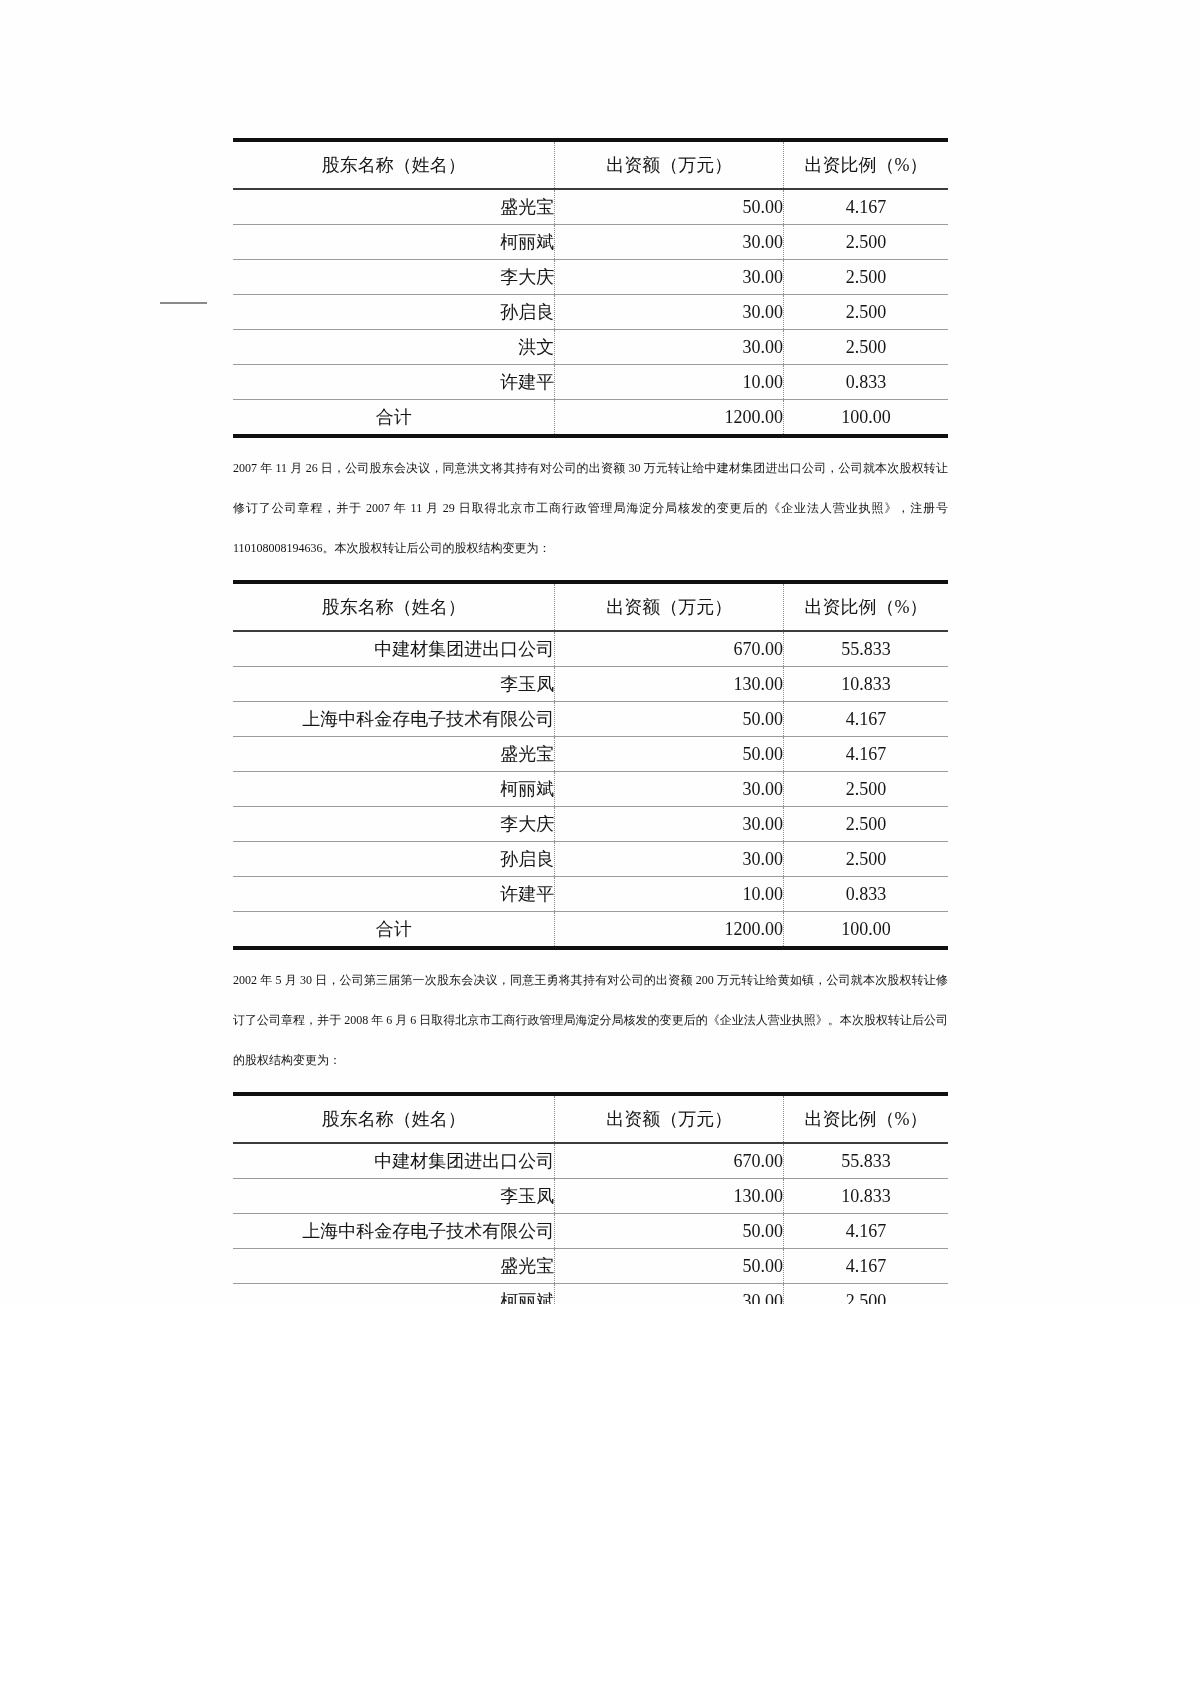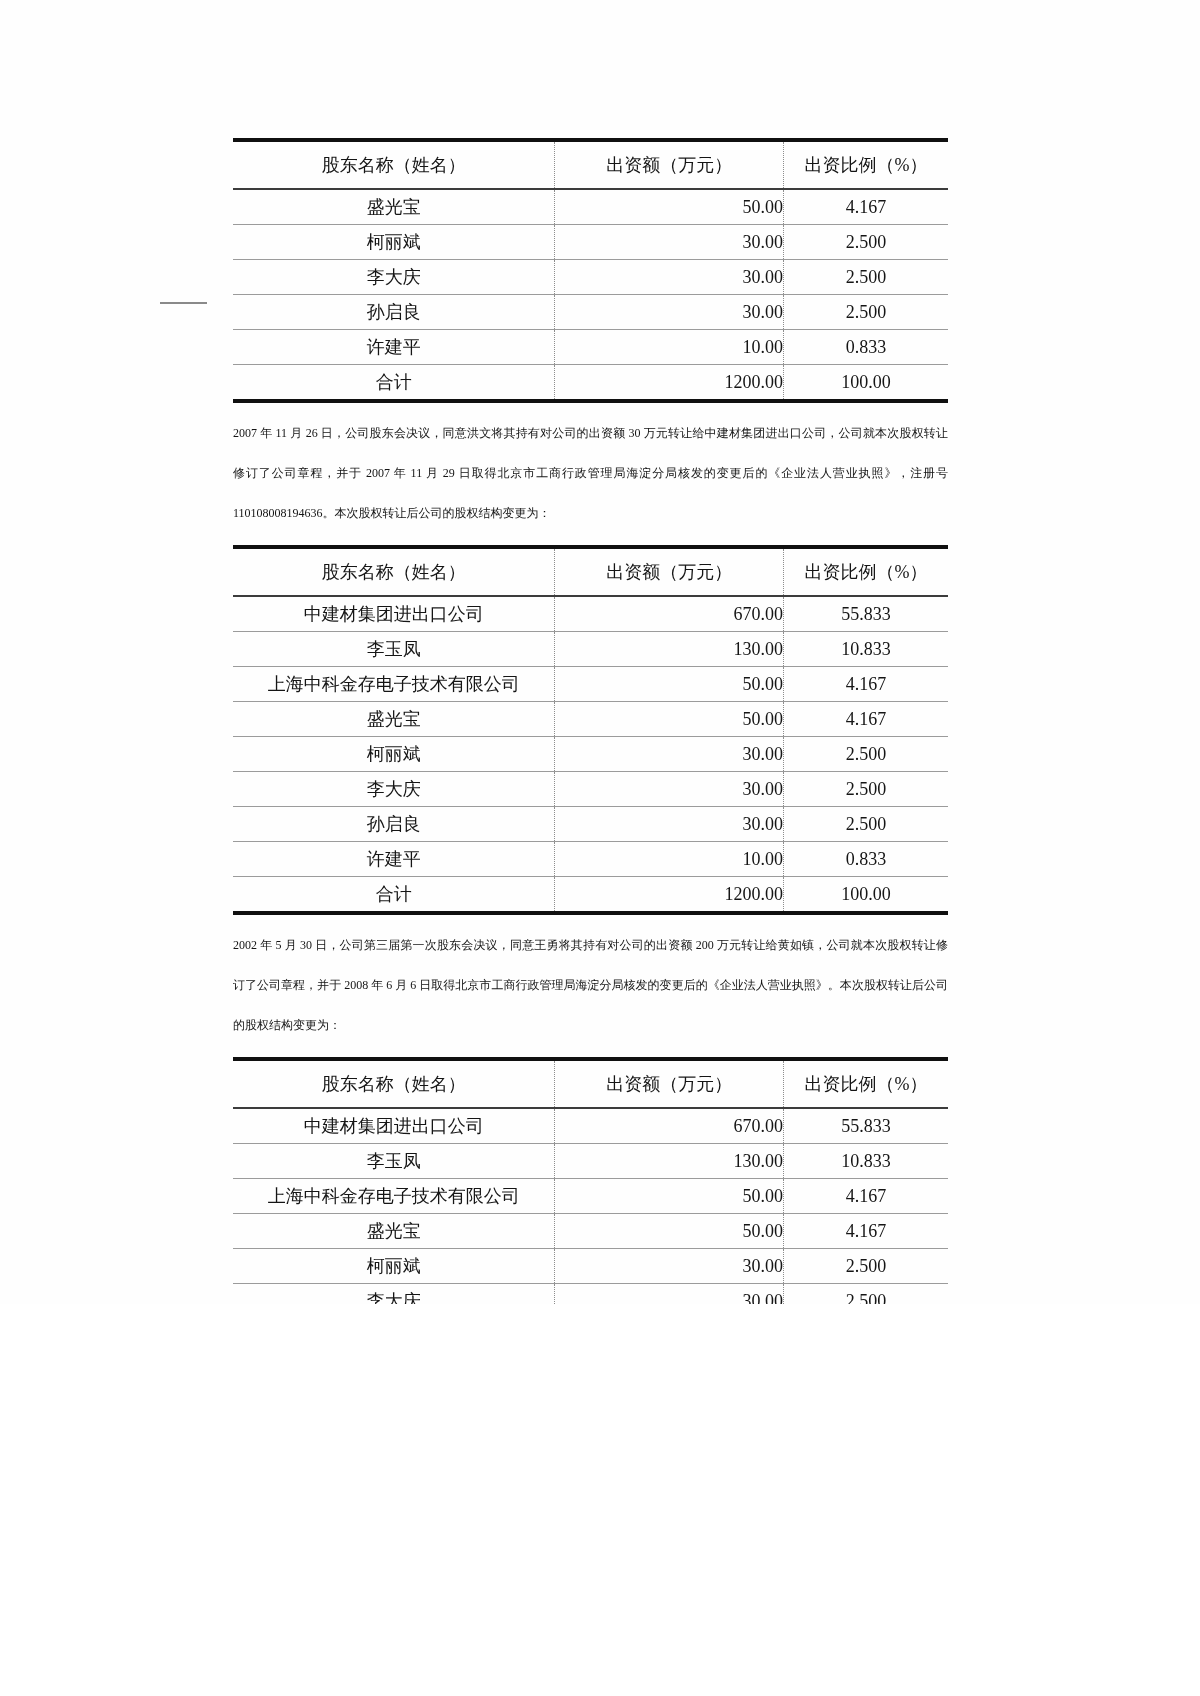--- a/index.html
+++ b/index.html
@@ -40,21 +40,21 @@
   }
   table.sh-table td {
     height: 34px;
     font-size: 18px;
     vertical-align: middle;
     border-bottom: 1px solid #9b9b9b;
     padding: 0;
   }
   table.sh-table th + th,
   table.sh-table td + td { border-left: 1px dotted #8d8d8d; }
-  td.name   { text-align: center; padding-left: 8px; }
+  td.name   { text-align: right; padding-left: 8px; }
   td.amount { text-align: right; padding-right: 10px; }
   td.percent{ text-align: center; }
   tr.total td { border-bottom: none; }
   tr.total td.name { text-align: center; padding-left: 0; }
   .para {
     margin: 10px 0 12px 0;
     font-size: 12px;
     line-height: 40px;
     text-align: justify;
     color: #141414;
@@ -100,20 +100,25 @@
           <td class="name">李大庆</td>
           <td class="amount">30.00</td>
           <td class="percent">2.500</td>
         </tr>
         <tr>
           <td class="name">孙启良</td>
           <td class="amount">30.00</td>
           <td class="percent">2.500</td>
         </tr>
         <tr>
+          <td class="name">洪文</td>
+          <td class="amount">30.00</td>
+          <td class="percent">2.500</td>
+        </tr>
+        <tr>
           <td class="name">许建平</td>
           <td class="amount">10.00</td>
           <td class="percent">0.833</td>
         </tr>
         <tr class="total">
           <td class="name">合计</td>
           <td class="amount">1200.00</td>
           <td class="percent">100.00</td>
         </tr>
       </tbody>

